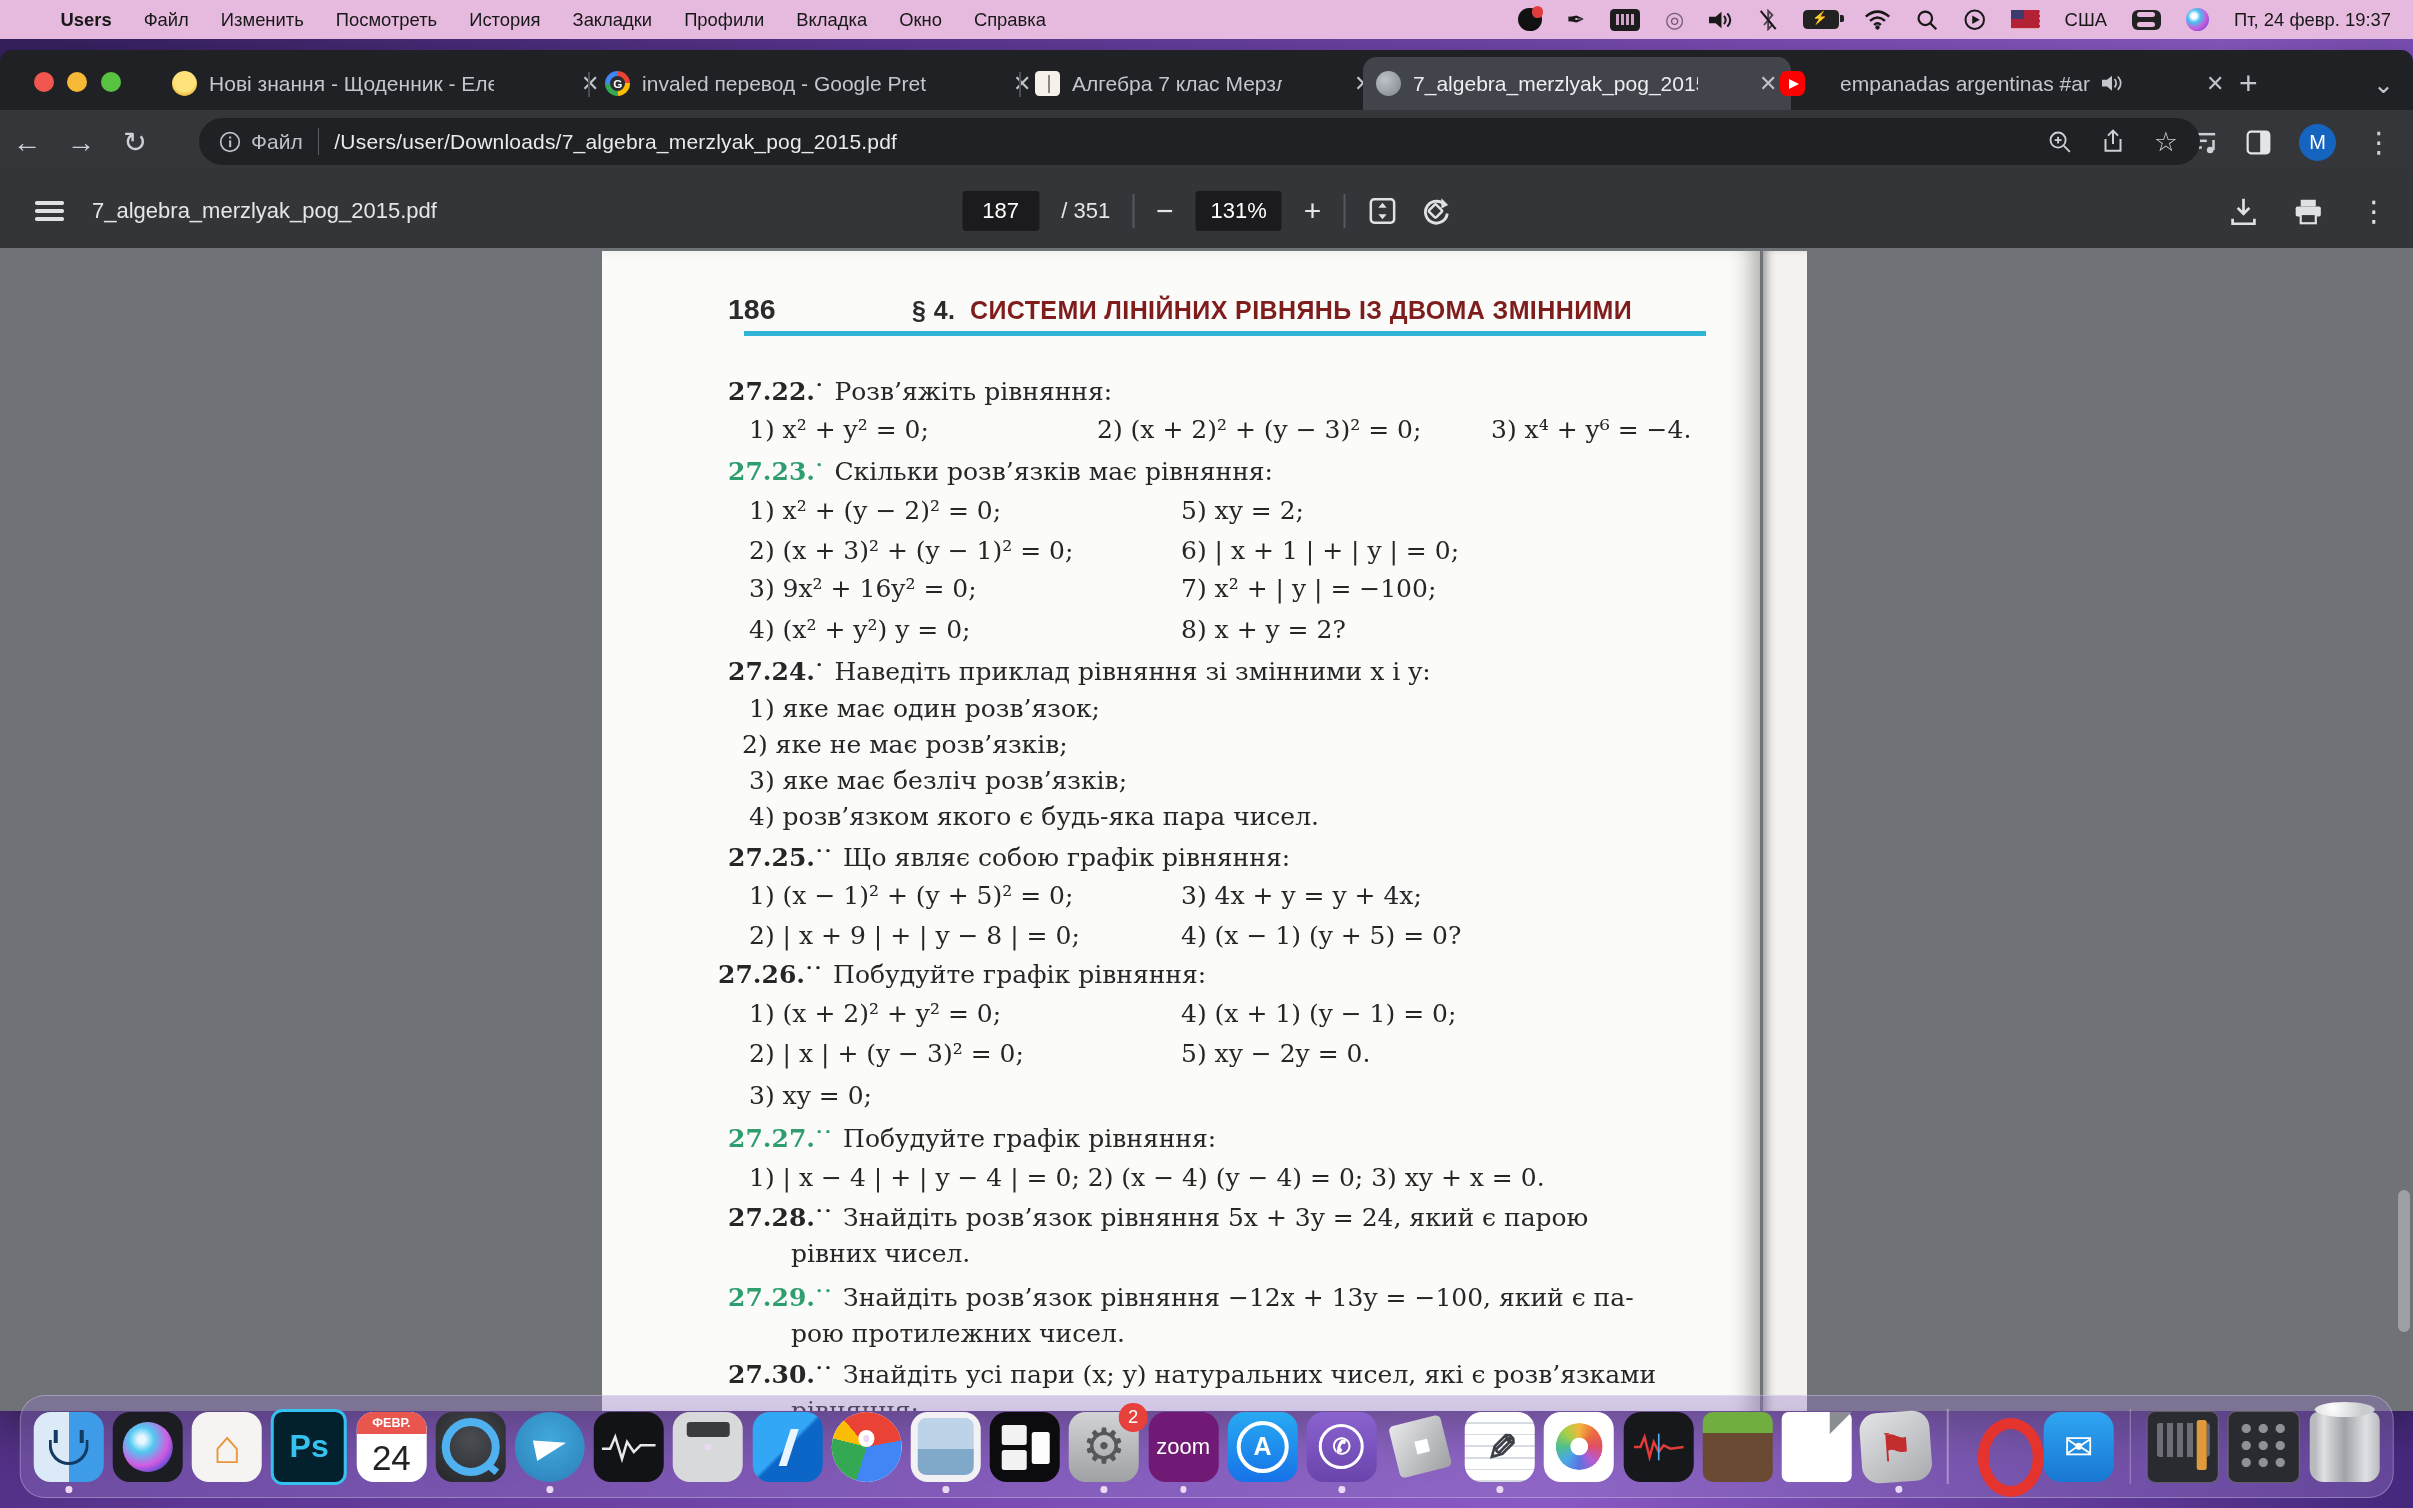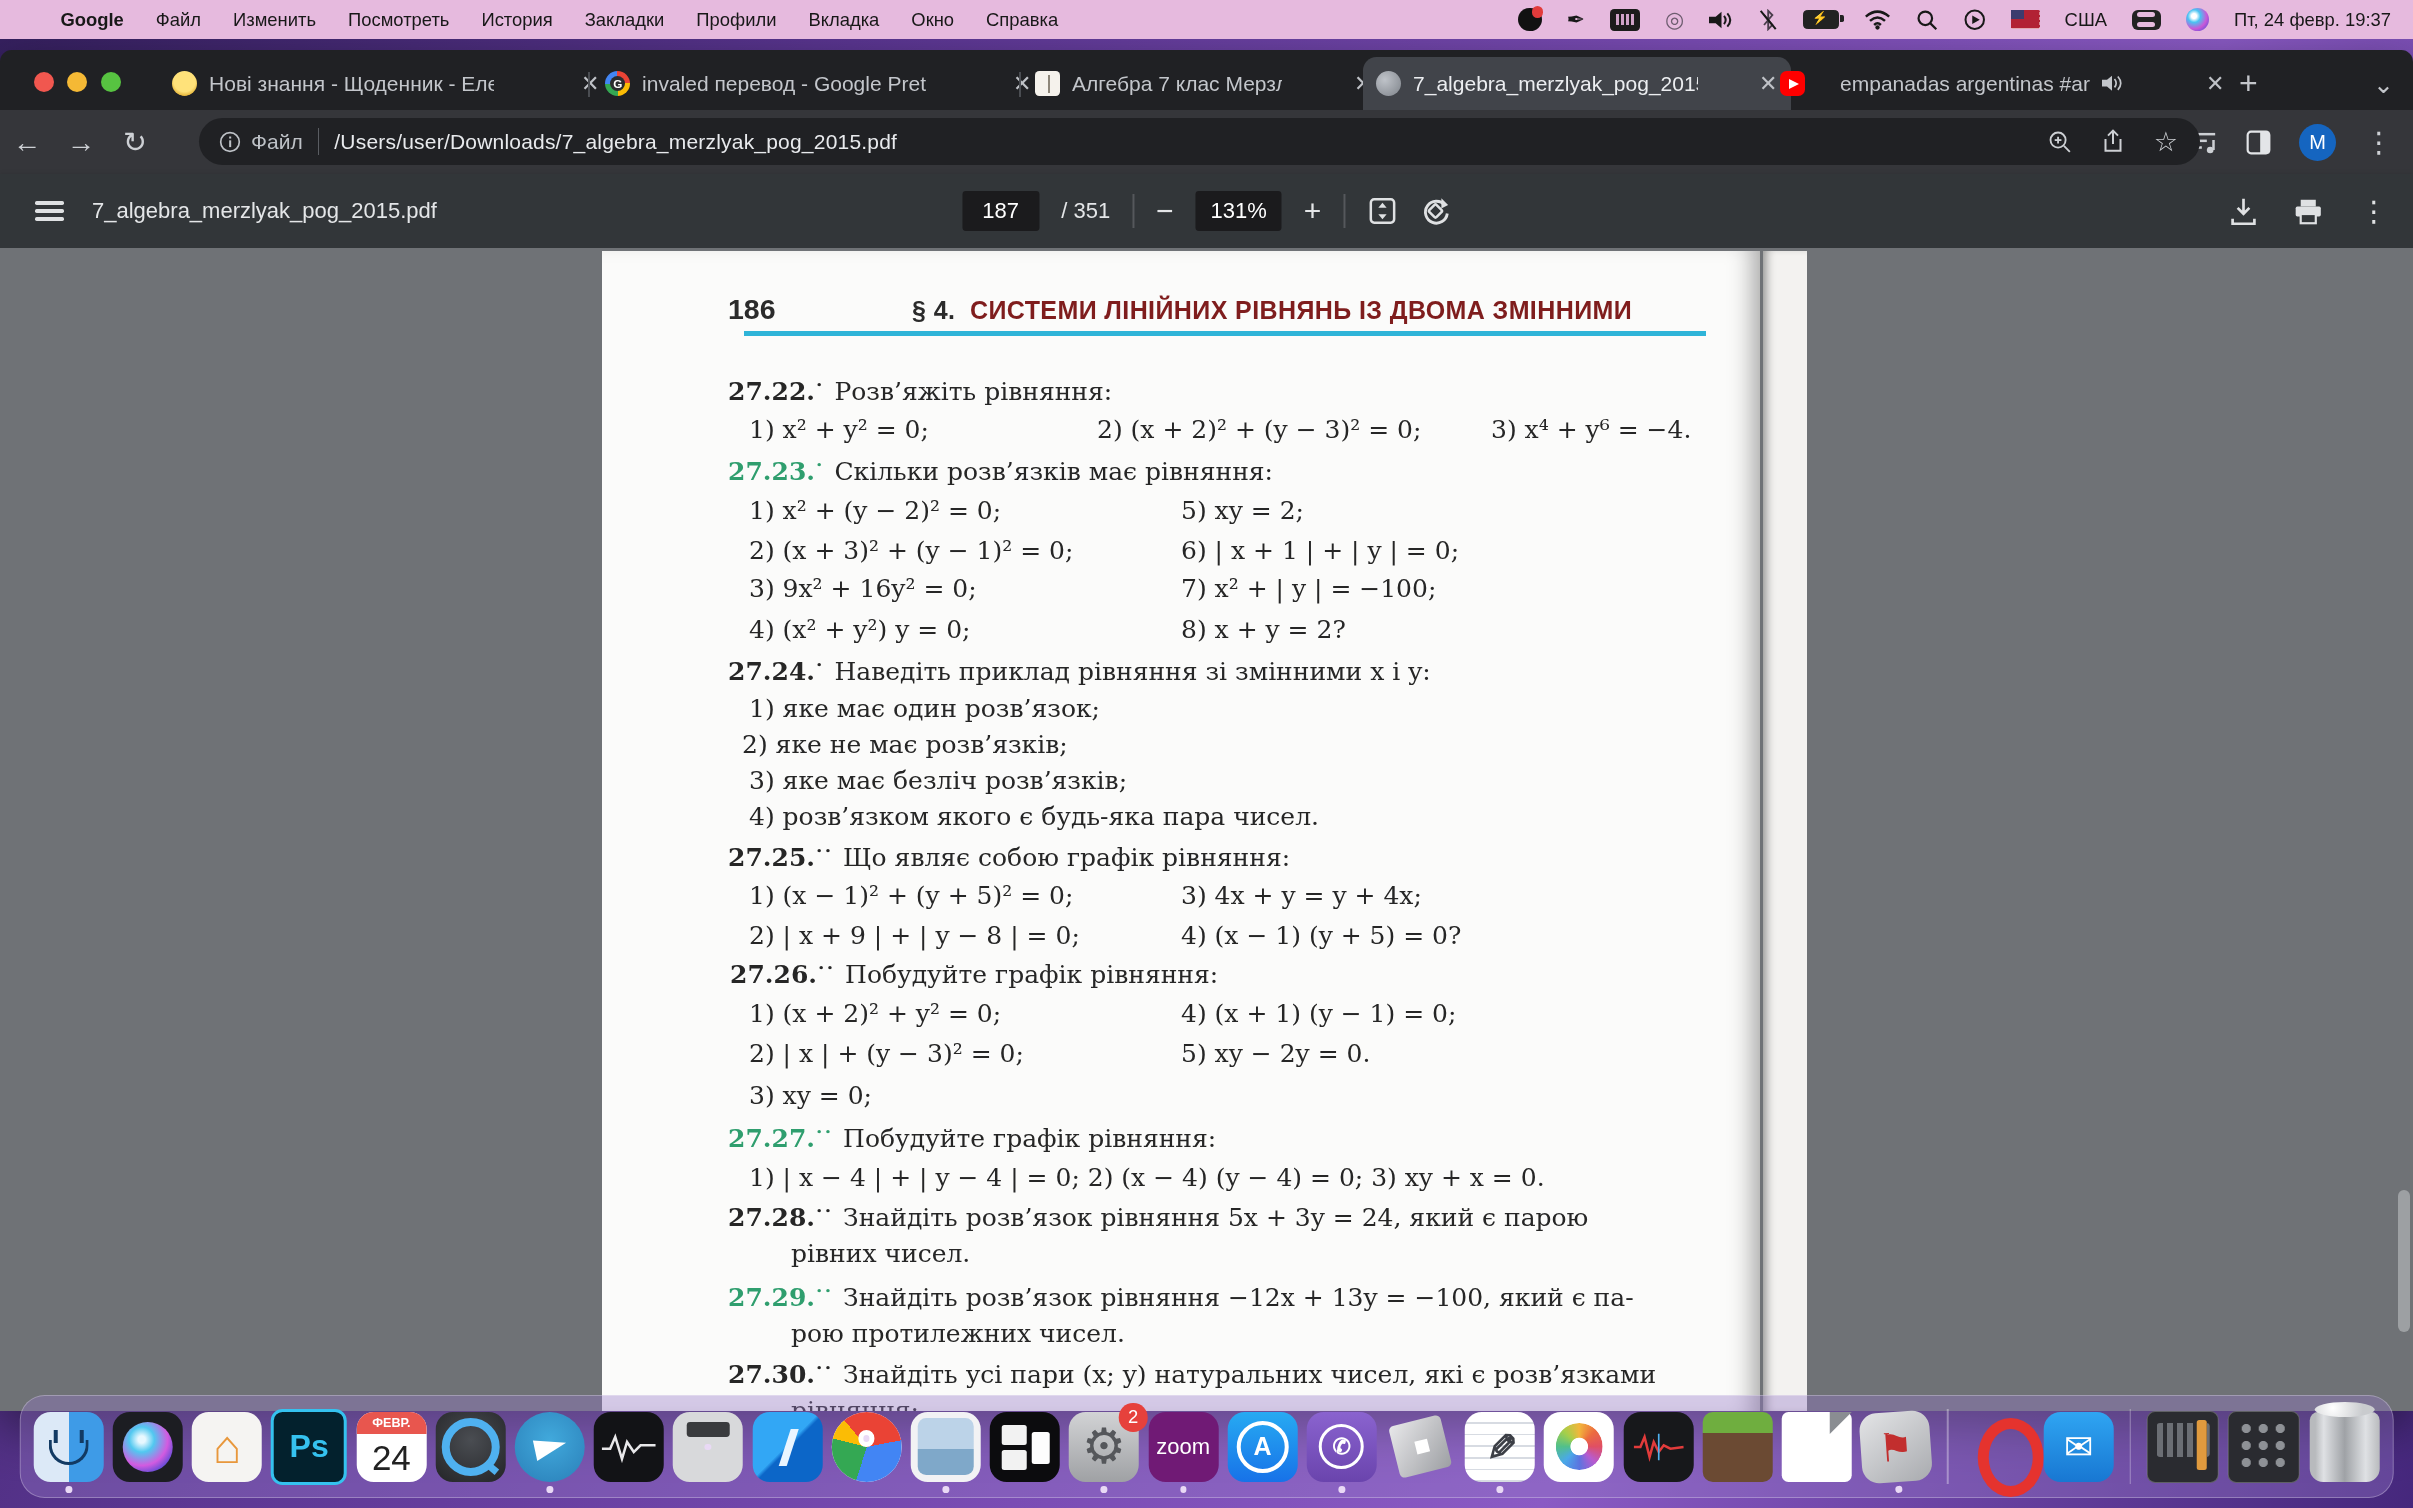--- a/index.html
+++ b/index.html
@@ -176,21 +176,21 @@
   .trash::before{content:"";position:absolute;left:5px;right:5px;top:-10px;height:15px;border-radius:50%;
      background:radial-gradient(circle at 30% 40%,#fff,#c9cbce 70%);}
   svg{display:block;}
 </style>
 </head>
 <body>
 
 <div id="menubar">
   <div class="mb-left">
     <span class="mb-apple"></span>
-    <span class="mb-app">Google</span>
+    <span class="mb-app">Users</span>
     <span>Файл</span>
     <span>Изменить</span>
     <span>Посмотреть</span>
     <span>История</span>
     <span>Закладки</span>
     <span>Профили</span>
     <span>Вкладка</span>
     <span>Окно</span>
     <span>Справка</span>
   </div>
@@ -448,21 +448,21 @@
       <div class="line" style="left:126px;top:592px;">
         <span class="num">27.25.</span><span class="sup">••</span><span class="htxt">Що являє собою графік рівняння:</span>
       </div>
       <div class="line" style="left:147px;top:630px;width:1006px;">
         <span>1) (x − 1)² + (y + 5)² = 0;</span><span class="c2">3) 4x + y = y + 4x;</span>
       </div>
       <div class="line" style="left:147px;top:670px;width:1006px;">
         <span>2) | x + 9 | + | y − 8 | = 0;</span><span class="c2">4) (x − 1) (y + 5) = 0?</span>
       </div>
 
-      <div class="line" style="left:128px;top:709px;text-align:right;">
+      <div class="line" style="left:116px;top:709px;text-align:right;">
         <span class="num">27.26.</span><span class="sup">••</span><span class="htxt">Побудуйте графік рівняння:</span>
       </div>
       <div class="line" style="left:147px;top:748px;width:1006px;">
         <span>1) (x + 2)² + y² = 0;</span><span class="c2">4) (x + 1) (y − 1) = 0;</span>
       </div>
       <div class="line" style="left:147px;top:788px;width:1006px;">
         <span>2) | x | + (y − 3)² = 0;</span><span class="c2">5) xy − 2y = 0.</span>
       </div>
       <div class="line" style="left:147px;top:830px;"><span>3) xy = 0;</span></div>
 

